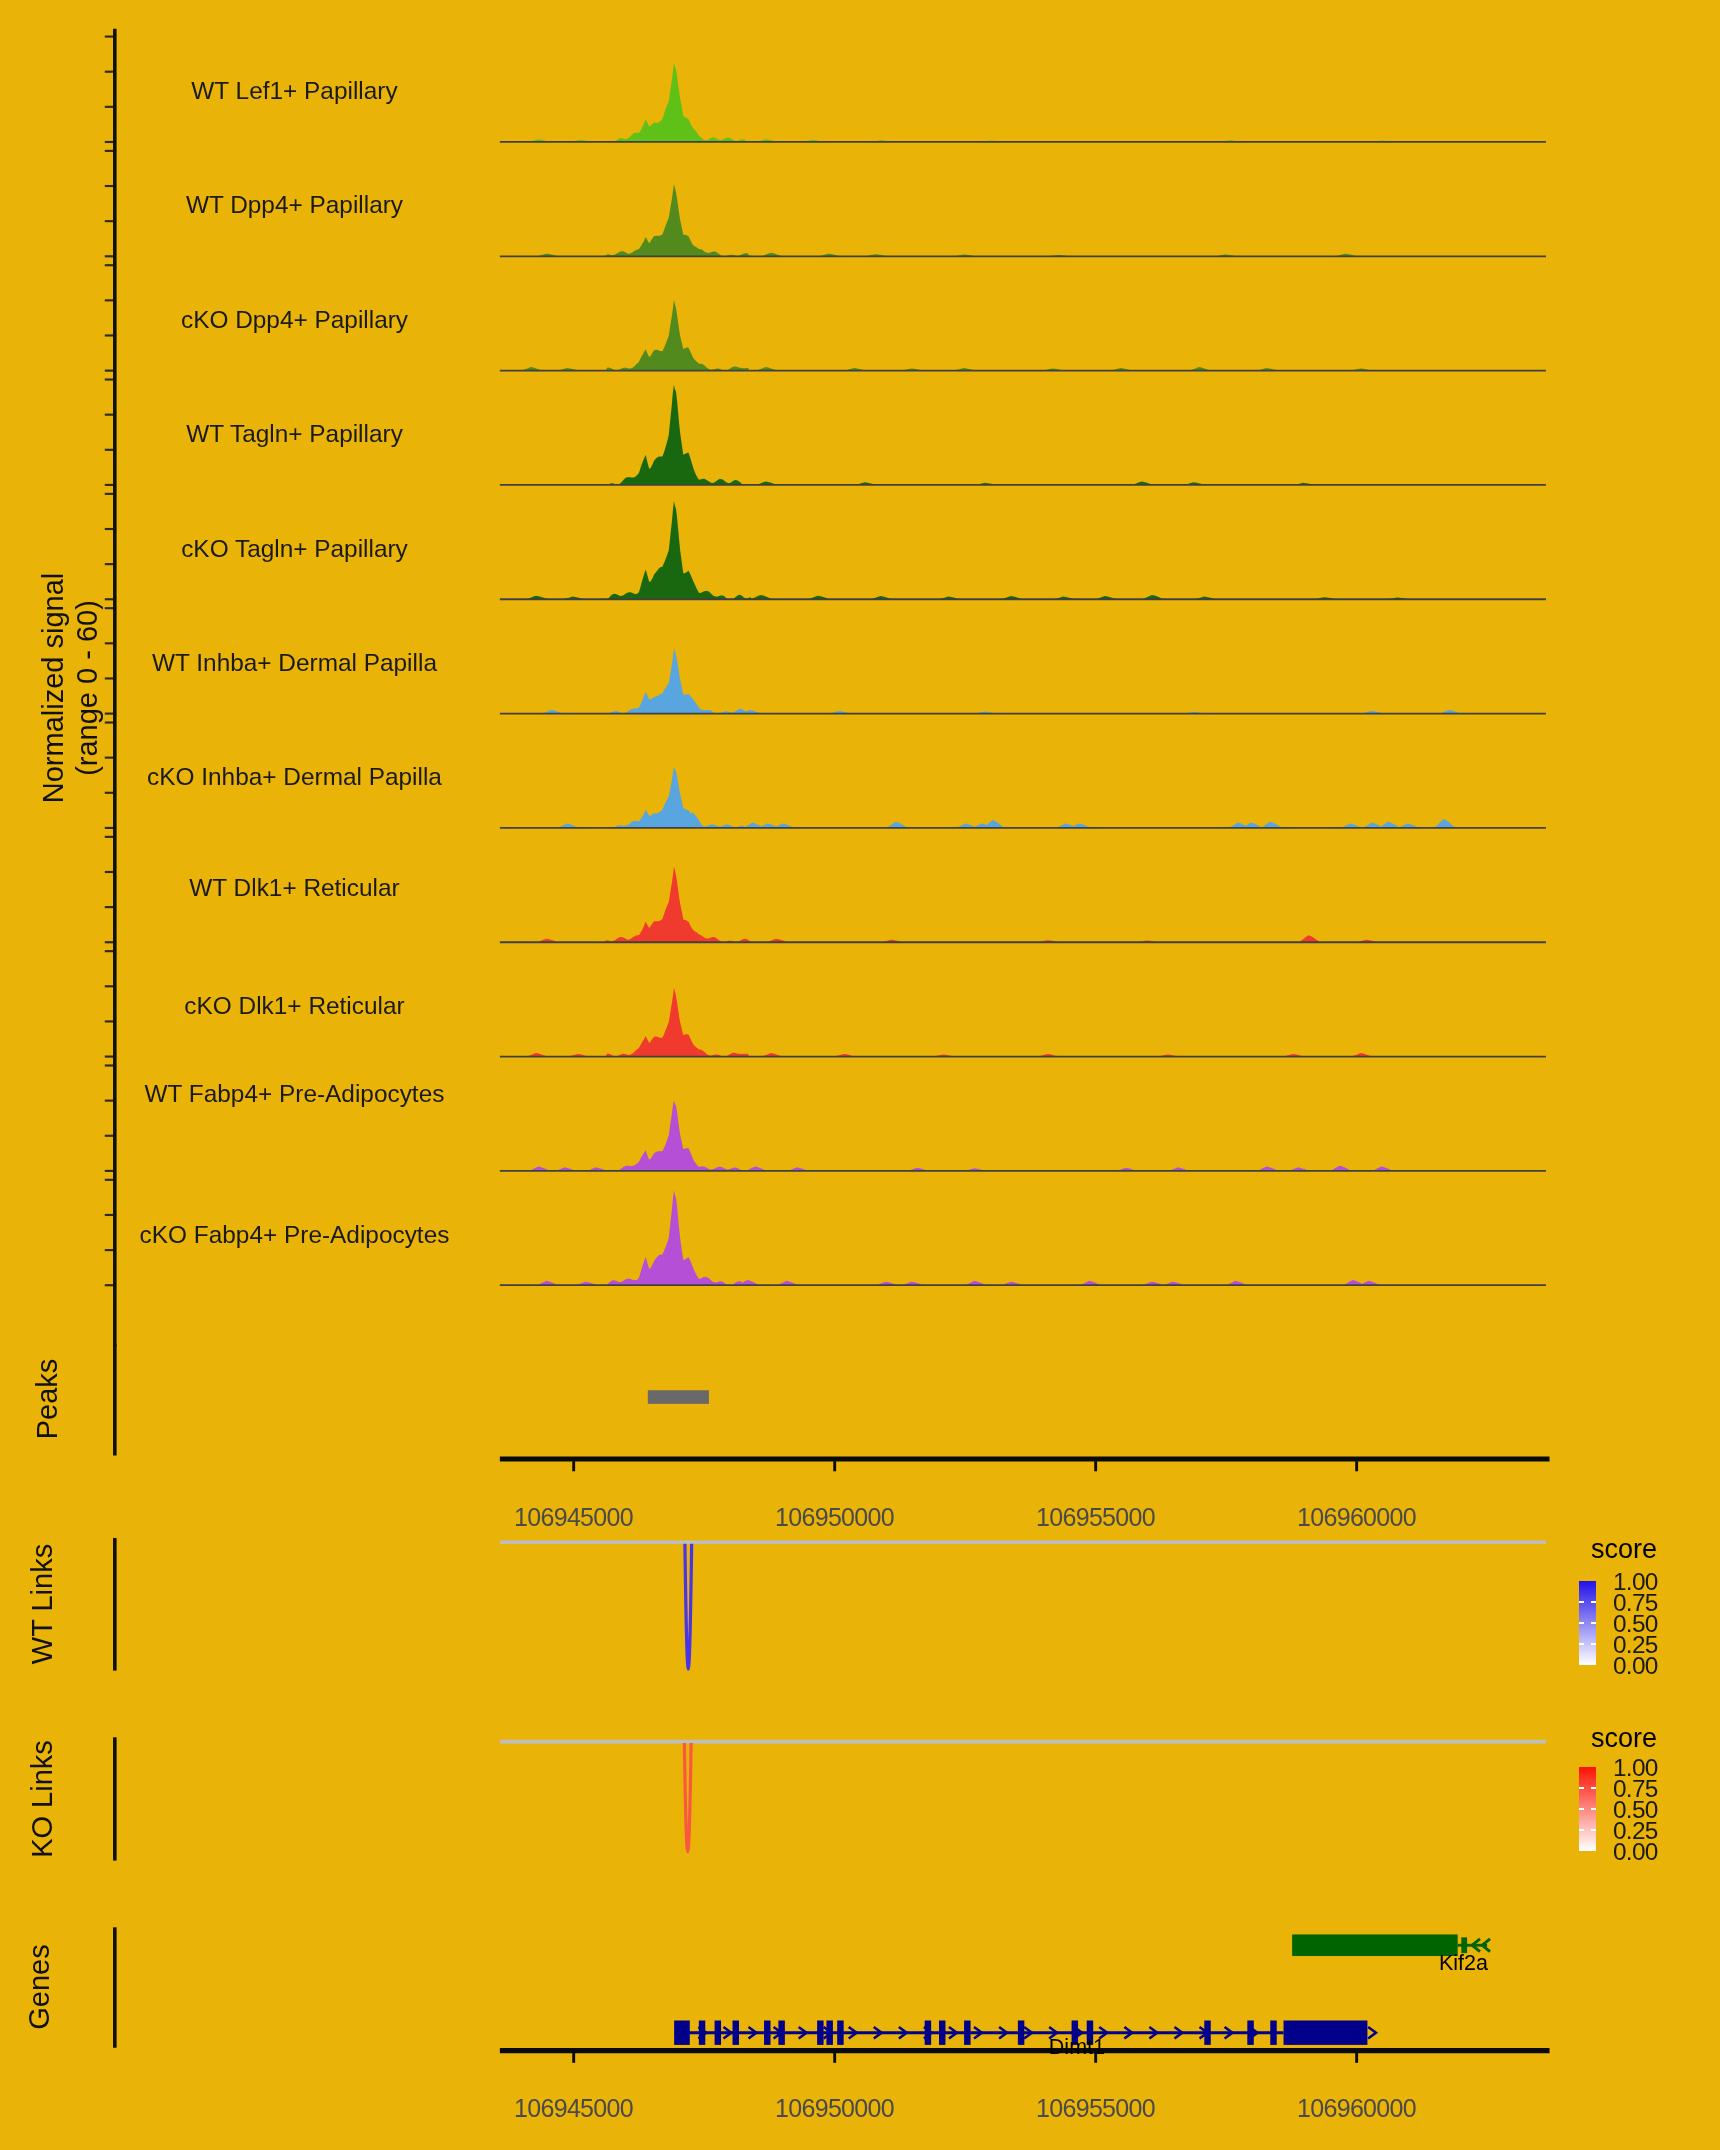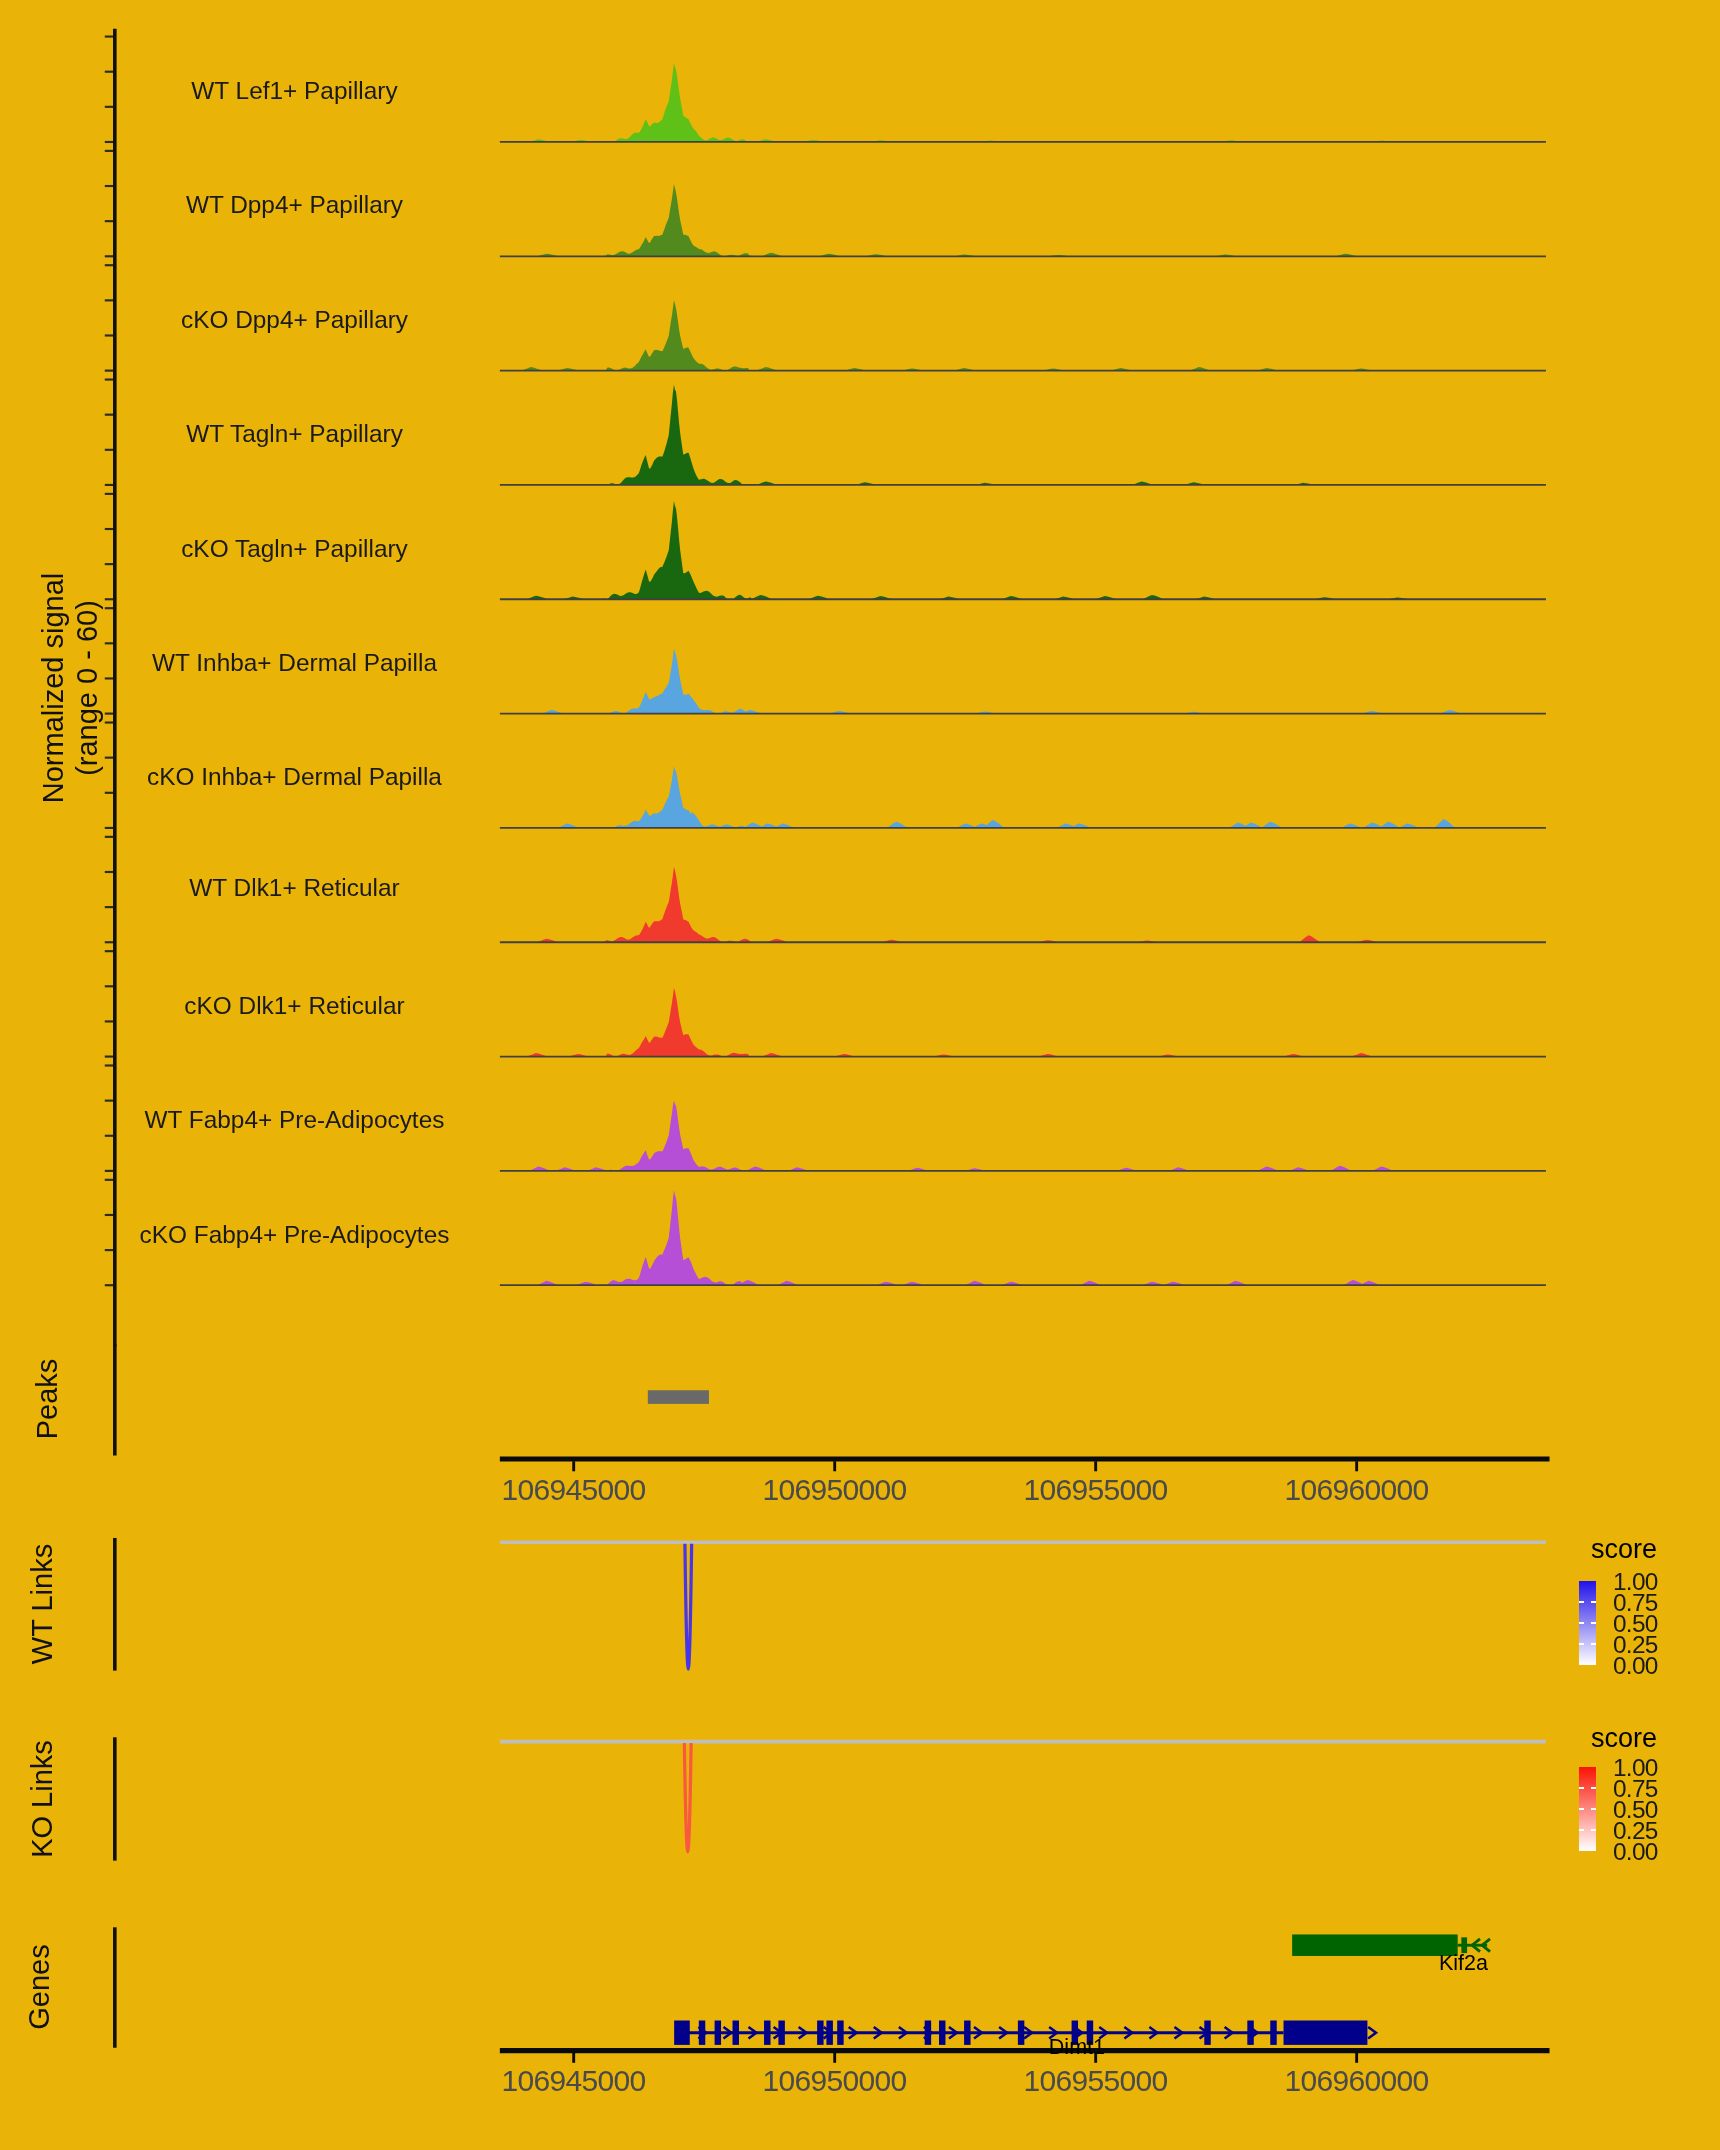--- a/index.html
+++ b/index.html
@@ -4,21 +4,21 @@
 <style>
   html,body{margin:0;padding:0;background:#ffffff;}
   #canvas{position:relative;width:1721px;height:2151px;background:#eab308;overflow:hidden;
           font-family:"Liberation Sans","DejaVu Sans",sans-serif;color:#1a1a1a;}
   .abs{position:absolute;}
   .track-label{width:373px;left:108px;text-align:center;font-size:24.4px;color:#1a1a1a;white-space:nowrap;}
   .rot{transform:translate(-50%,-50%) rotate(-90deg);transform-origin:center center;
        font-size:29px;text-align:center;white-space:nowrap;color:#111;}
   .rot2{transform:translate(-50%,-50%) rotate(-90deg);transform-origin:center center;
         font-size:29px;line-height:34px;text-align:center;white-space:nowrap;color:#111;}
-  .ticklab{width:215px;text-align:center;font-size:30px;color:#4a4a4a;letter-spacing:-0.7px;white-space:nowrap;}
+  .ticklab{width:215px;text-align:center;font-size:25px;color:#4a4a4a;letter-spacing:-0.7px;white-space:nowrap;margin-top:30px;}
   .xlabel{width:502px;text-align:center;font-size:32px;color:#000;}
   .genelab{width:172px;text-align:right;font-size:21.5px;color:#000;white-space:nowrap;margin-top:41px;}
   .legend-title{width:100px;text-align:center;font-size:27px;color:#000;}
   .legend-bar{width:16.5px;height:84px;}
   .legend-labels{display:flex;flex-direction:column;}
   .legend-labels div{font-size:24.4px;line-height:21px;color:#1a1a1a;letter-spacing:-0.7px;}
   svg{position:absolute;left:0;top:0;}
 </style>
 </head>
 <body>
@@ -279,21 +279,21 @@
 
 <div class="abs track-label" style="top:77px">WT Lef1+ Papillary</div>
 <div class="abs track-label" style="top:191px">WT Dpp4+ Papillary</div>
 <div class="abs track-label" style="top:306px">cKO Dpp4+ Papillary</div>
 <div class="abs track-label" style="top:420px">WT Tagln+ Papillary</div>
 <div class="abs track-label" style="top:535px">cKO Tagln+ Papillary</div>
 <div class="abs track-label" style="top:649px">WT Inhba+ Dermal Papilla</div>
 <div class="abs track-label" style="top:763px">cKO Inhba+ Dermal Papilla</div>
 <div class="abs track-label" style="top:874px">WT Dlk1+ Reticular</div>
 <div class="abs track-label" style="top:992px">cKO Dlk1+ Reticular</div>
-<div class="abs track-label" style="top:1106px">WT Fabp4+ Pre-Adipocytes</div>
+<div class="abs track-label" style="top:1080px">WT Fabp4+ Pre-Adipocytes</div>
 <div class="abs track-label" style="top:1221px">cKO Fabp4+ Pre-Adipocytes</div>
 
 <div class="abs rot2" style="left:70px;top:688px">
   <div>Normalized signal</div>
       <div>(range 0 - 60)</div>
 </div>
 <div class="abs rot" style="left:47px;top:1399px">Peaks</div>
 <div class="abs rot" style="left:42px;top:1604px">WT Links</div>
 <div class="abs rot" style="left:42px;top:1799px">KO Links</div>
 <div class="abs rot" style="left:39px;top:1987px">Genes</div>

